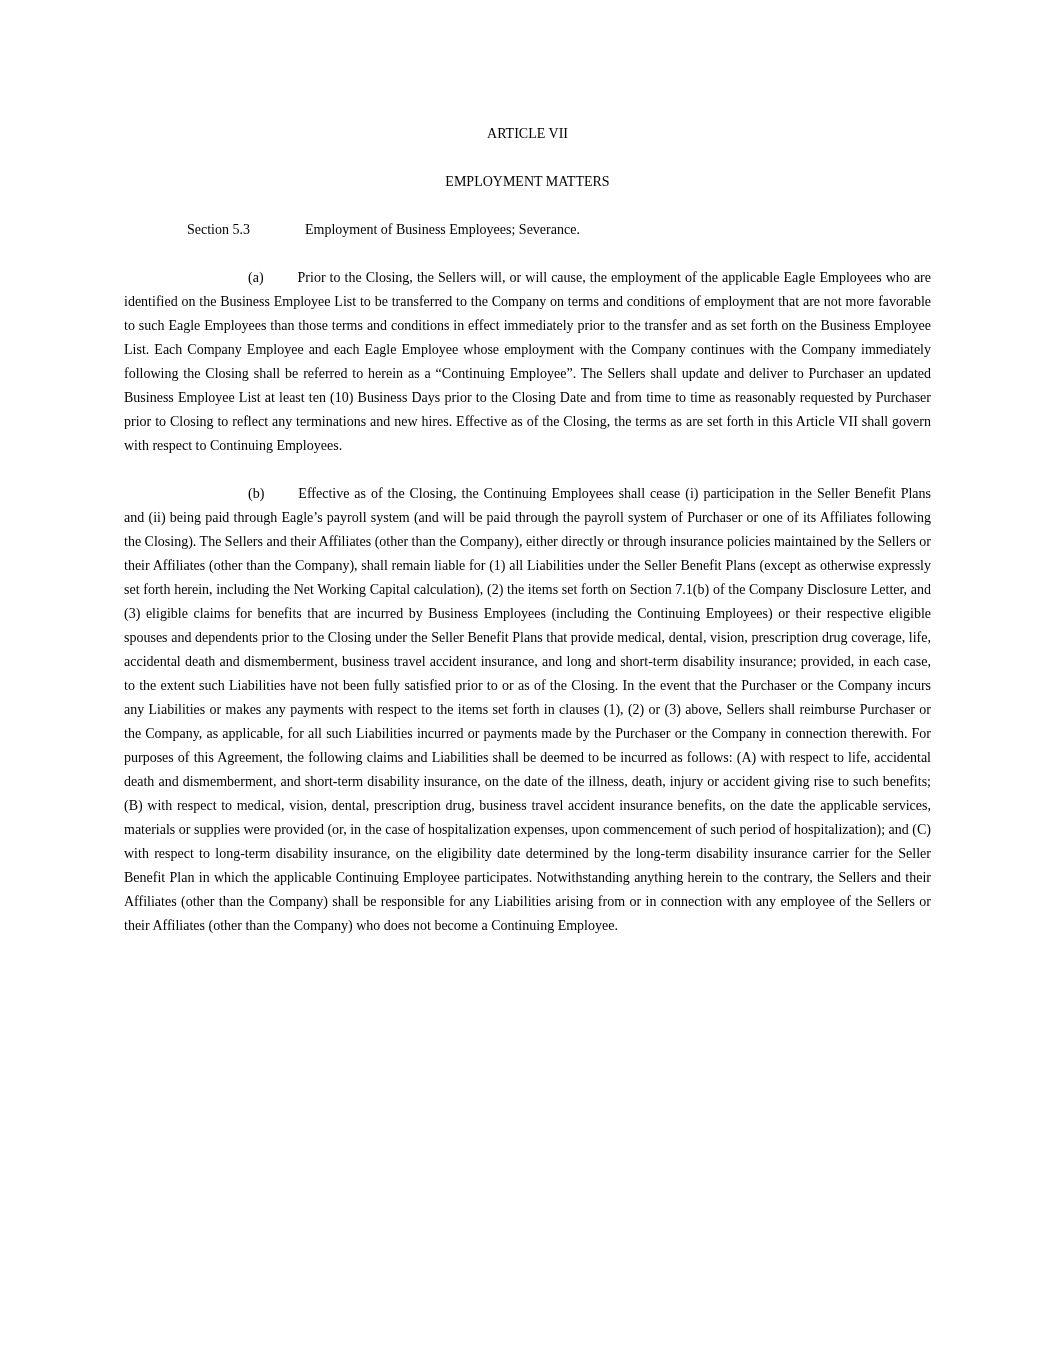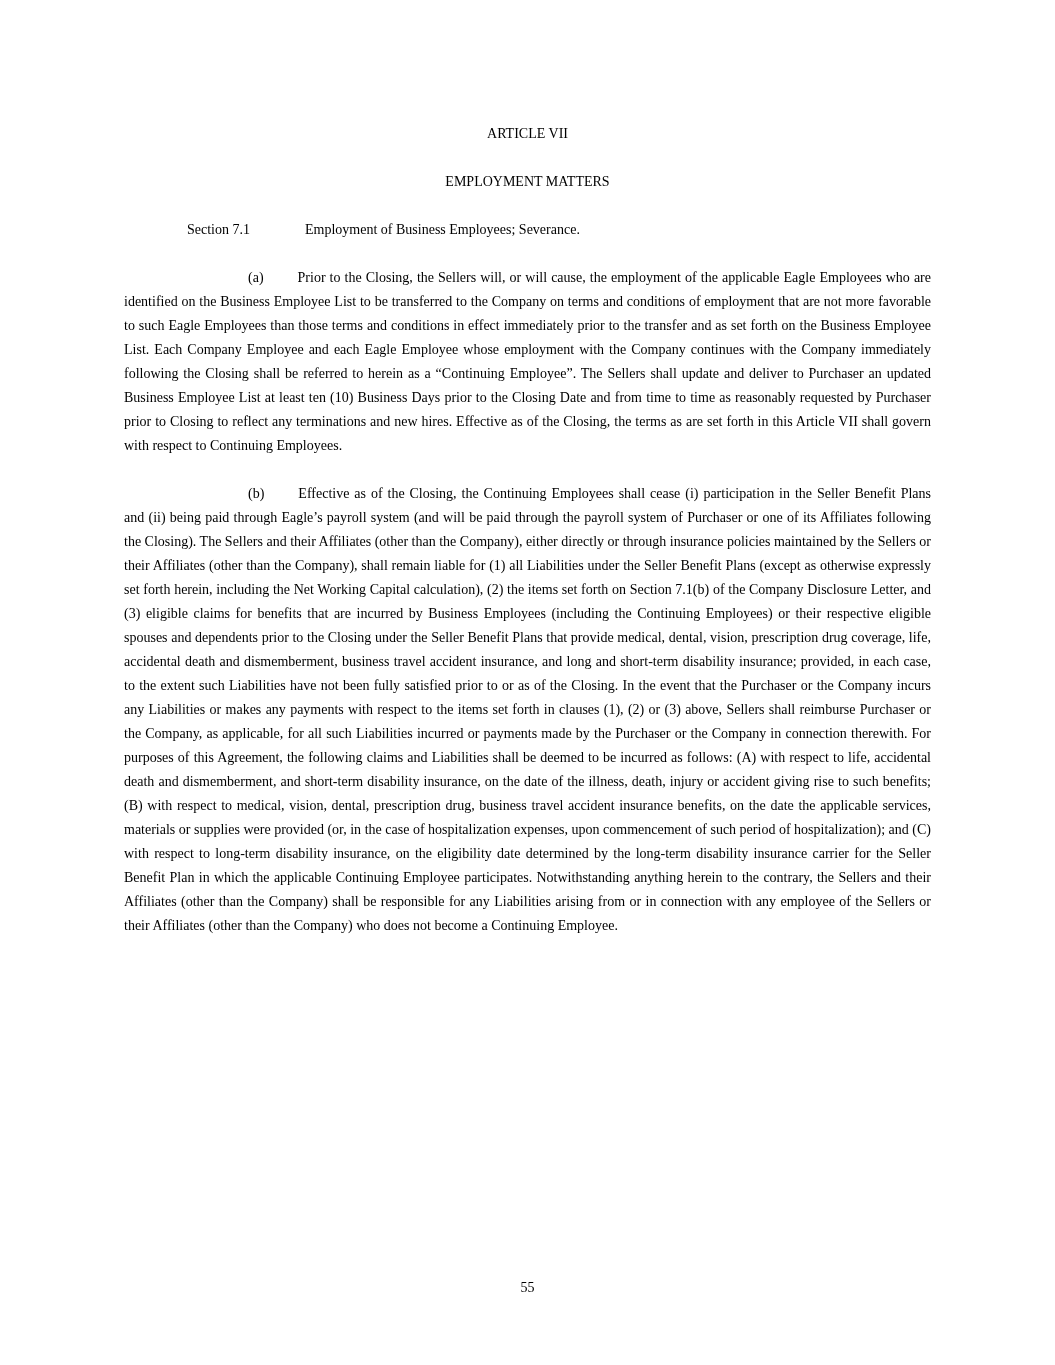--- a/index.html
+++ b/index.html
@@ -52,21 +52,20 @@
 </style>
 </head>
 <body>
 
 <div class="page">
 
   <p class="center"><span>ARTICLE VII</span></p>
 
   <p class="center"><span class="u">EMPLOYMENT MATTERS</span></p>
 
-  <p class="section-heading"><span>Section 7.1</span><span class="tab tab-section"></span><span class="u">Employment of Business Employees; Severance</span><span>.</span></p>
+  <p class="section-heading"><span>Section 5.3</span><span class="tab tab-section"></span><span class="u">Employment of Business Employees; Severance</span><span>.</span></p>
 
   <p class="body-para"><span>(a)</span><span class="tab tab-para"></span><span>Prior to the Closing, the Sellers will, or will cause, the employment of the applicable Eagle Employees who are identified on the Business Employee List to be transferred to the Company on terms and conditions of employment that are not more favorable to such Eagle Employees than those terms and conditions in effect immediately prior to the transfer and as set forth on the Business Employee List. Each Company Employee and each Eagle Employee whose employment with the Company continues with the Company immediately following the Closing shall be referred to herein as a “</span><span class="u">Continuing Employee</span><span>”. The Sellers shall update and deliver to Purchaser an updated Business Employee List at least ten (10) Business Days prior to the Closing Date and from time to time as reasonably requested by Purchaser prior to Closing to reflect any terminations and new hires. Effective as of the Closing, the terms as are set forth in this </span><span class="u">Article VII</span><span> shall govern with respect to Continuing Employees.</span></p>
 
   <p class="body-para"><span>(b)</span><span class="tab tab-para"></span><span>Effective as of the Closing, the Continuing Employees shall cease (i) participation in the Seller Benefit Plans and (ii) being paid through Eagle’s payroll system (and will be paid through the payroll system of Purchaser or one of its Affiliates following the Closing). The Sellers and their Affiliates (other than the Company), either directly or through insurance policies maintained by the Sellers or their Affiliates (other than the Company), shall remain liable for (1) all Liabilities under the Seller Benefit Plans (except as otherwise expressly set forth herein, including the Net Working Capital calculation), (2) the items set forth on </span><span class="u">Section 7.1(b)</span><span> of the Company Disclosure Letter, and (3) eligible claims for benefits that are incurred by Business Employees (including the Continuing Employees) or their respective eligible spouses and dependents prior to the Closing under the Seller Benefit Plans that provide medical, dental, vision, prescription drug coverage, life, accidental death and dismemberment, business travel accident insurance, and long and short-term disability insurance; </span><span class="u">provided</span><span>, in each case, to the extent such Liabilities have not been fully satisfied prior to or as of the Closing. In the event that the Purchaser or the Company incurs any Liabilities or makes any payments with respect to the items set forth in clauses (1), (2) or (3) above, Sellers shall reimburse Purchaser or the Company, as applicable, for all such Liabilities incurred or payments made by the Purchaser or the Company in connection therewith. For purposes of this Agreement, the following claims and Liabilities shall be deemed to be incurred as follows: (A) with respect to life, accidental death and dismemberment, and short-term disability insurance, on the date of the illness, death, injury or accident giving rise to such benefits; (B) with respect to medical, vision, dental, prescription drug, business travel accident insurance benefits, on the date the applicable services, materials or supplies were provided (or, in the case of hospitalization expenses, upon commencement of such period of hospitalization); and (C) with respect to long-term disability insurance, on the eligibility date determined by the long-term disability insurance carrier for the Seller Benefit Plan in which the applicable Continuing Employee participates. Notwithstanding anything herein to the contrary, the Sellers and their Affiliates (other than the Company) shall be responsible for any Liabilities arising from or in connection with any employee of the Sellers or their Affiliates (other than the Company) who does not become a Continuing Employee.</span></p>
 
-  <div class="pageno">55</div>
 
 </div>
 
 </body></html>

